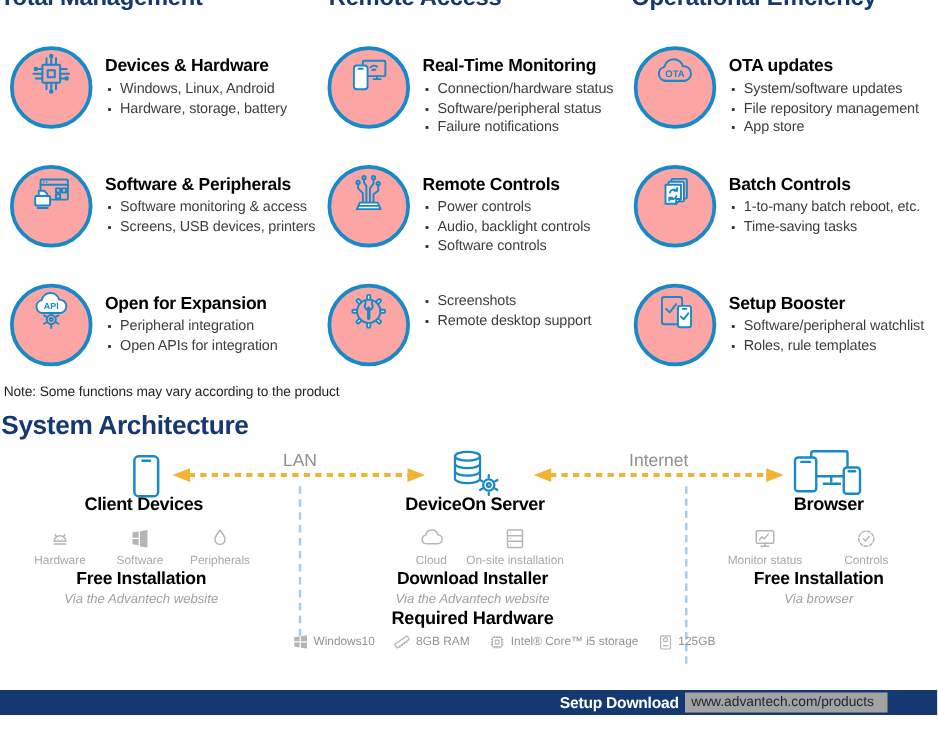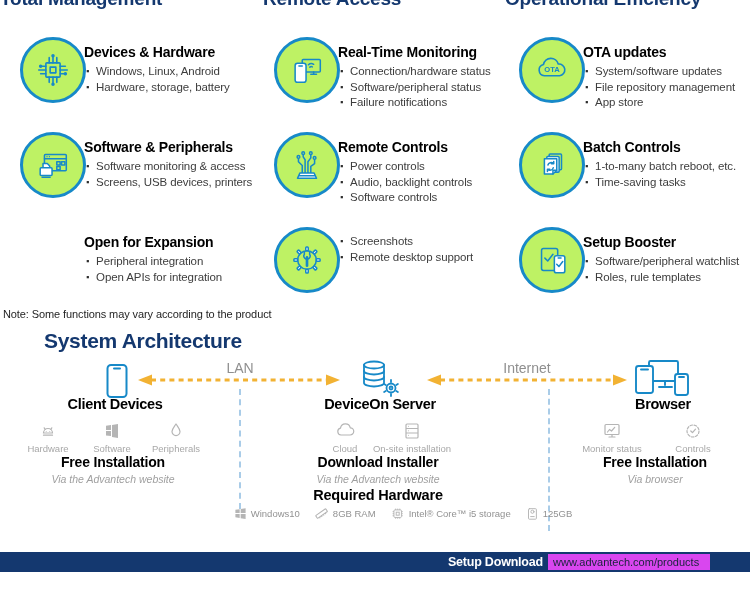--- a/index.html
+++ b/index.html
@@ -11,30 +11,30 @@
   html,body{margin:0;padding:0;background:#fff;}
   .page{position:relative;width:750px;height:591px;background:#fff;overflow:hidden;
         font-family:"Liberation Sans",sans-serif;color:#000;}
 
   
   .tophdr{position:absolute;top:0;height:9px;overflow:hidden;}
   .tophdr .ht{font-size:19px;font-weight:800;color:var(--navy);line-height:21px;margin-top:-12px;letter-spacing:-0.2px;white-space:nowrap;}
 
   
   .feature{position:absolute;width:252px;height:94px;}
-  .fcircle{position:absolute;left:12px;top:0;width:60px;height:60px;border:3px solid var(--blue);
-           border-radius:50%;display:flex;align-items:center;justify-content:center;background:#bef264;}
+  .fcircle{position:absolute;left:0;top:0;width:60px;height:60px;border:3px solid var(--blue);
+           border-radius:50%;display:flex;justify-content:center;background:#fca5a5;}
   .ftext{position:absolute;left:76px;top:7px;width:176px;}
   .ftitle{font-size:14px;font-weight:bold;letter-spacing:-0.2px;margin-bottom:4px;}
   .fbul{display:flex;font-size:11.5px;color:#3d3d3d;line-height:15.5px;letter-spacing:-0.1px;}
   .fbul::before{content:"\25AA";font-size:9px;color:#2b2b2b;margin:0 7px 0 2px;line-height:15.5px;}
 
   .note{position:absolute;left:3px;top:308px;font-size:11px;color:#1f1f1f;letter-spacing:-0.1px;}
 
-  .sa-title{position:absolute;left:12px;top:329px;font-size:21px;font-weight:800;color:var(--navy);letter-spacing:-0.3px;padding-left:32px;}
+  .sa-title{position:absolute;left:1px;top:329px;font-size:21px;font-weight:800;color:var(--navy);letter-spacing:-0.3px;}
 
   .arch-ic{position:absolute;}
   .node-label{position:absolute;top:396px;font-size:14.5px;font-weight:bold;text-align:center;letter-spacing:-0.3px;}
   .link-label{position:absolute;top:360px;width:100px;text-align:center;font-size:14px;color:#8f8f8f;}
 
   .tag{position:absolute;top:421px;text-align:center;}
   .tag svg{display:block;margin:0 auto;}
   .tag-label{font-size:9.5px;color:#a8a8a8;margin-top:2px;white-space:nowrap;}
 
   .vdash{position:absolute;border-left:2px dashed #a9cce8;width:0;}
@@ -42,21 +42,21 @@
   .inst{position:absolute;top:454px;width:172px;text-align:center;}
   .inst-title{font-size:14px;font-weight:bold;letter-spacing:-0.2px;}
   .inst-sub{font-size:10.5px;color:#9f9f9f;margin-top:3px;font-style:italic;}
   .req-title{position:absolute;left:280px;top:487px;width:196px;text-align:center;font-size:14.5px;font-weight:bold;letter-spacing:-0.2px;}
   .specs{position:absolute;left:238px;top:506px;width:330px;display:flex;gap:14px;justify-content:center;align-items:center;}
   .spec{display:flex;gap:4px;align-items:center;font-size:9.5px;color:#929292;white-space:nowrap;}
 
   .bbar{position:absolute;left:0;top:552px;width:750px;height:20px;background:var(--navy);}
   .bbar-label{position:absolute;left:400px;top:552px;width:143px;text-align:right;color:#fff;
               font-size:12.5px;font-weight:bold;line-height:20px;letter-spacing:-0.2px;}
-  .bbar-url{position:absolute;left:548px;top:554px;width:157px;height:16px;background:#d946ef;
+  .bbar-url{position:absolute;left:548px;top:554px;width:157px;height:16px;background:#a3a3a3;
             font-size:11px;color:#18233a;line-height:16px;padding-left:5px;}
 
   svg{display:block;}
 </style>
 </head>
 <body>
 
 <div class="page">
 
   <div class="tophdr" style="left:0;width:250px">
@@ -104,20 +104,29 @@
       </svg>
     </div>
     <div class="ftext">
       <div class="ftitle">Software &amp; Peripherals</div>
       <div class="fbul">Software monitoring &amp; access</div>
       <div class="fbul">Screens, USB devices, printers</div>
     </div>
   </div>
 
   <div class="feature" style="left:8px;top:227px">
+    <div class="fcircle">
+      <svg width="38" height="38" viewBox="0 0 40 40" fill="none" stroke="#1789c8" stroke-width="1.6" stroke-linecap="round" stroke-linejoin="round">
+        <circle cx="20" cy="27" r="3.8"></circle>
+        <circle cx="20" cy="27" r="1.3"></circle>
+        <path d="M20 22v-2M20 32v2M15.7 24.5l-1.8-1M24.3 24.5l1.8-1M15.7 29.5l-1.8 1M24.3 29.5l1.8 1"></path>
+        <path d="M12.8 21.5a5.5 5.5 0 0 1-.8-10.9 7.5 7.5 0 0 1 14.6-.4 5 5 0 0 1 .9 11.3Z" fill="#fff"></path>
+        <text x="20" y="18" font-size="7.5" font-weight="bold" fill="#1789c8" stroke="none" text-anchor="middle" font-family="Liberation Sans, sans-serif">API</text>
+      </svg>
+    </div>
     <div class="ftext">
       <div class="ftitle">Open for Expansion</div>
       <div class="fbul">Peripheral integration</div>
       <div class="fbul">Open APIs for integration</div>
     </div>
   </div>
 
   <div class="feature" style="left:262px;top:37px">
     <div class="fcircle">
       <svg width="38" height="38" viewBox="0 0 40 40" fill="none" stroke="#1789c8" stroke-width="1.6" stroke-linecap="round" stroke-linejoin="round">

